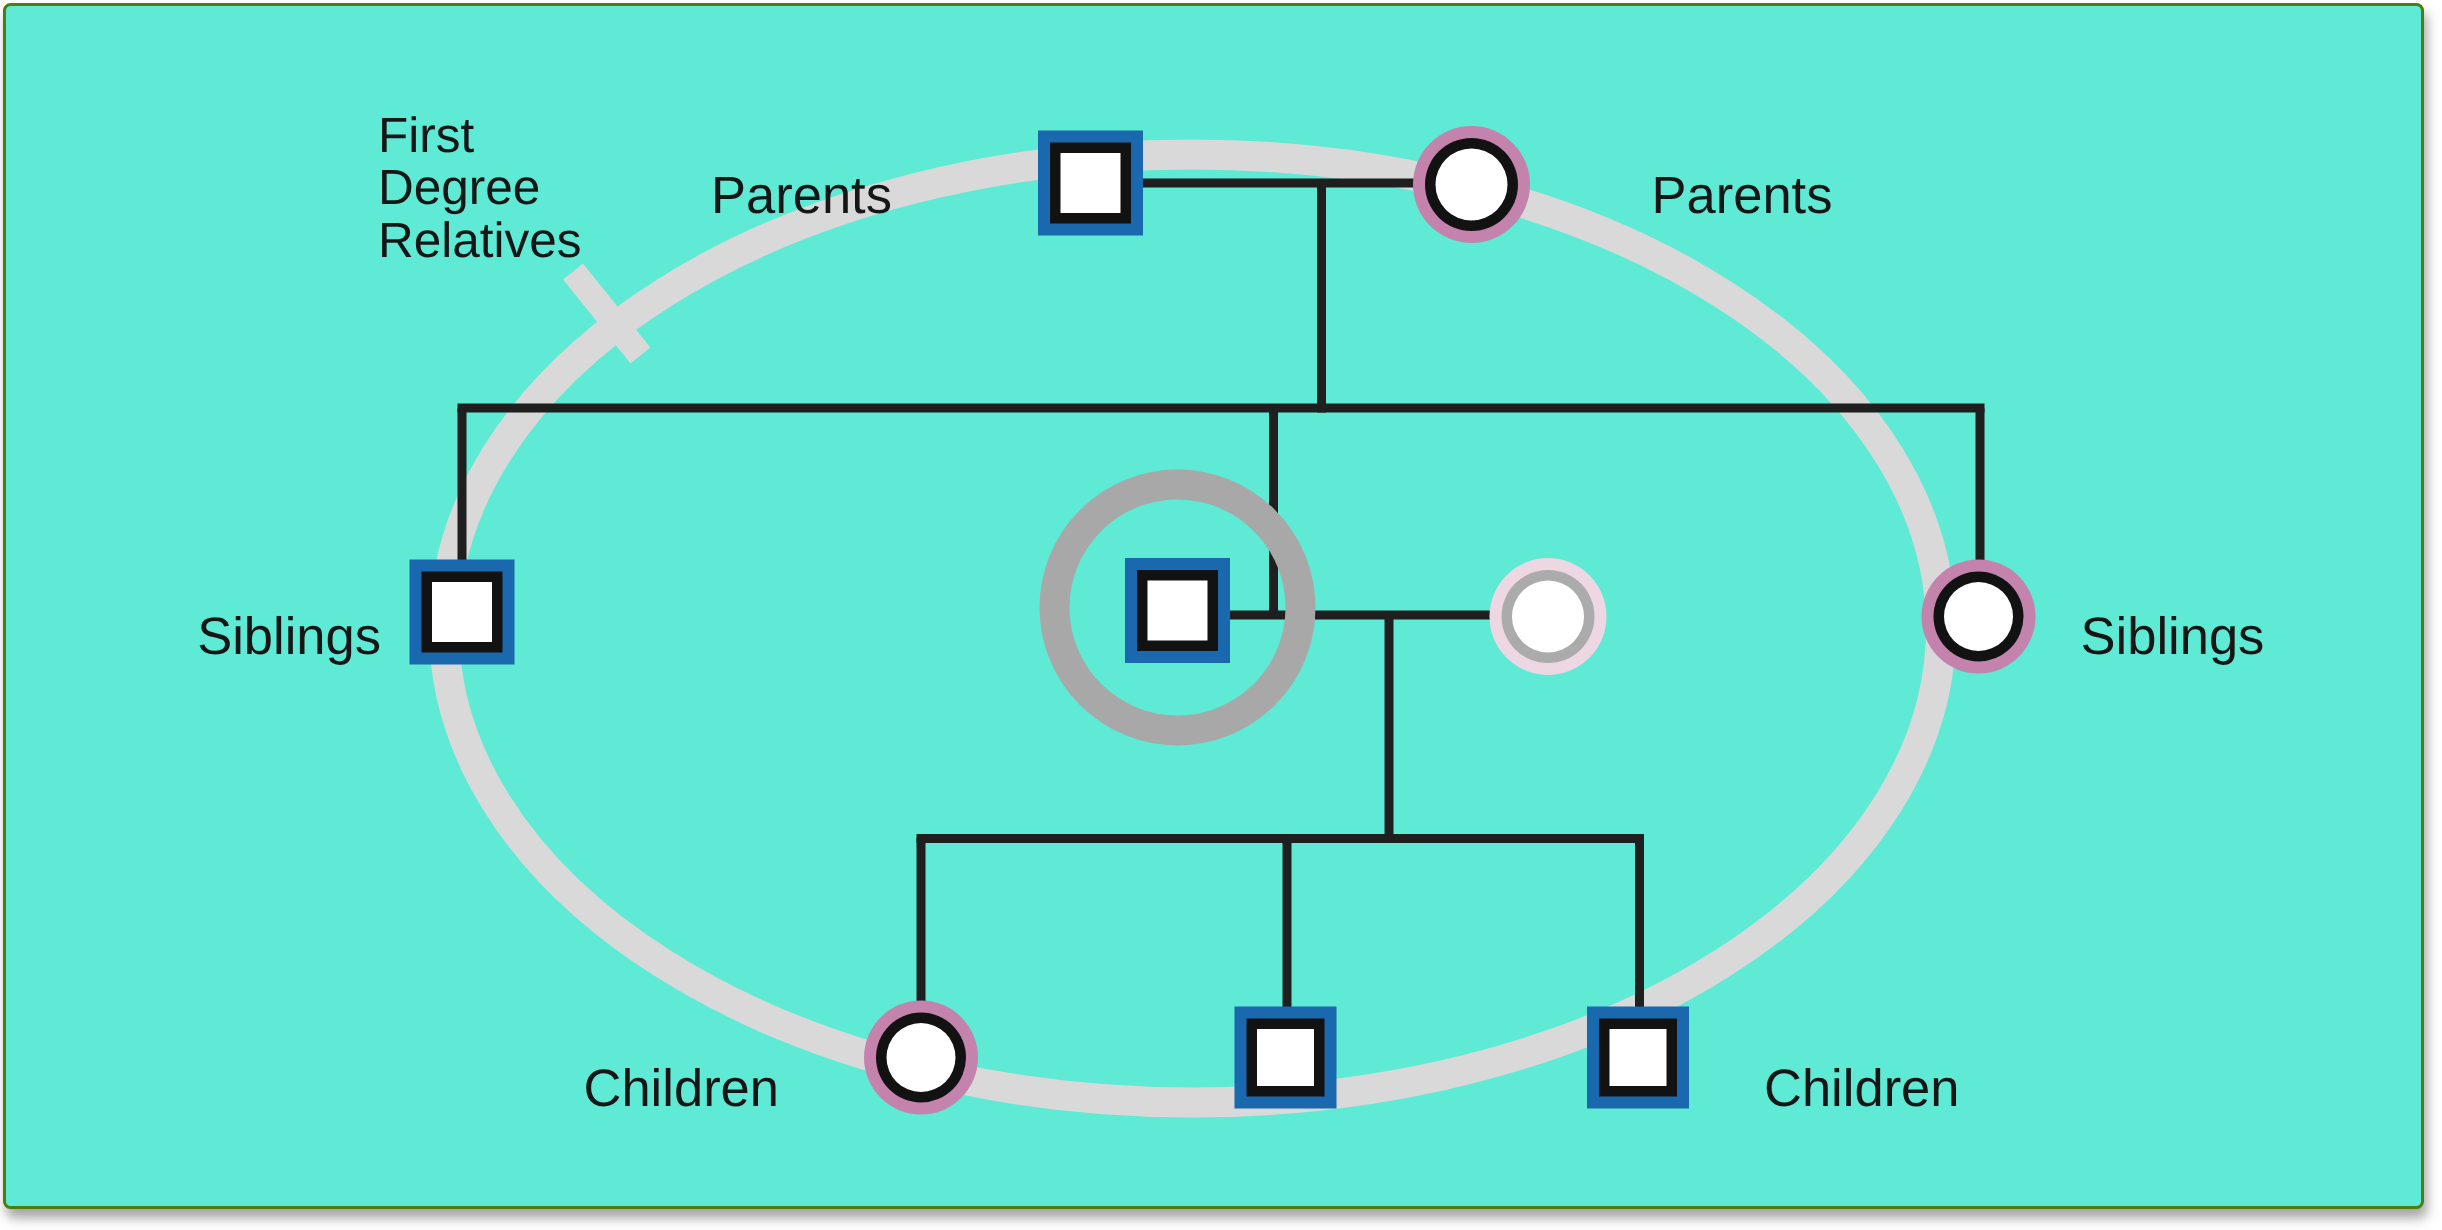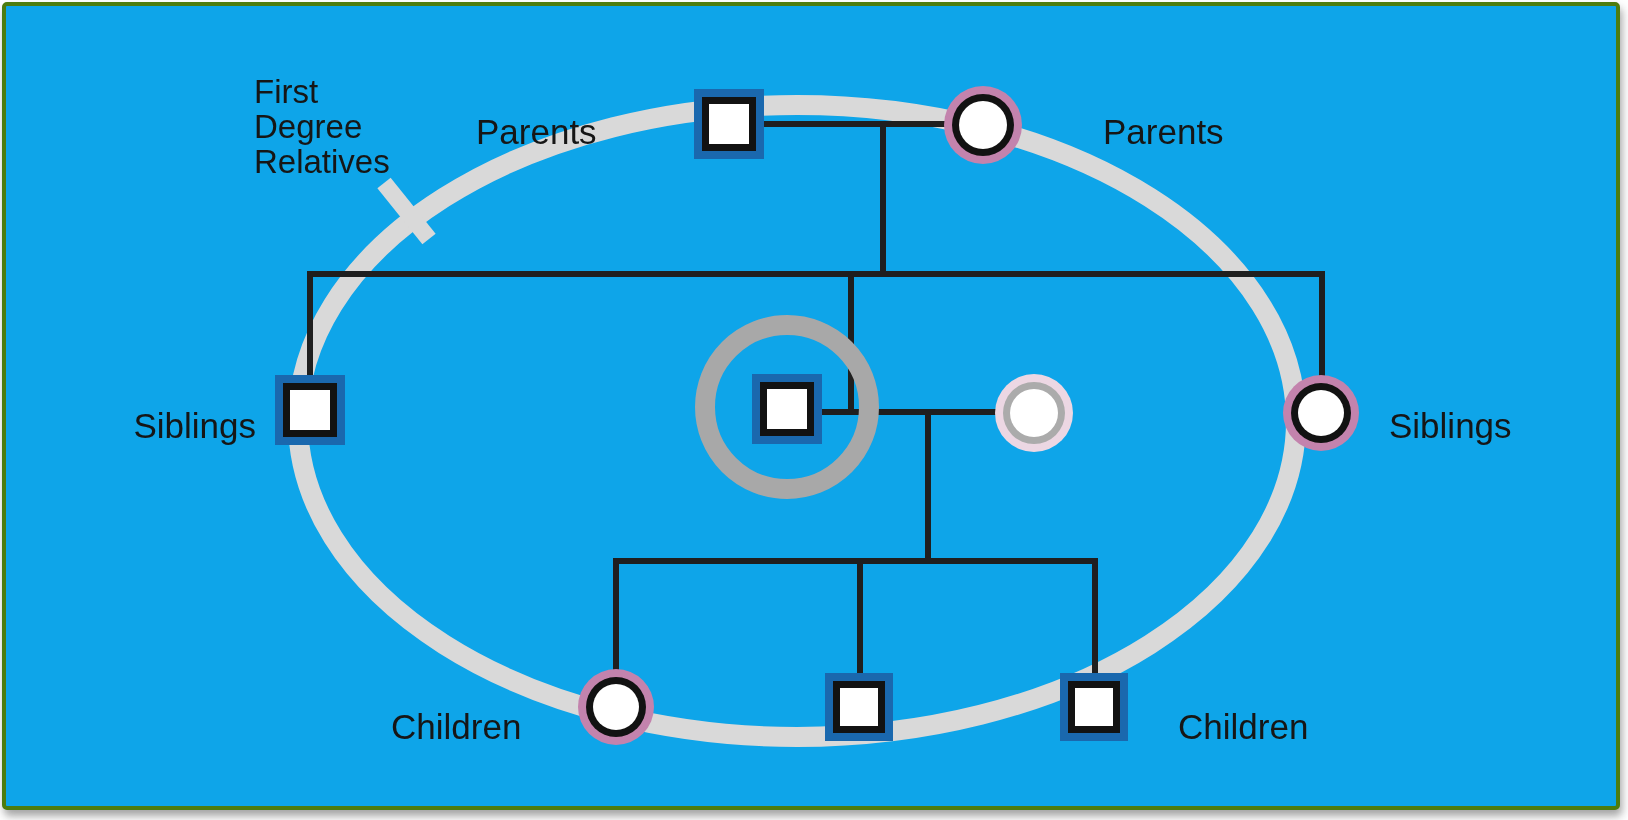--- a/index.html
+++ b/index.html
@@ -9,22 +9,22 @@
     height: 820px;
     background: #ffffff;
     font-family: "Liberation Sans", sans-serif;
   }
   .frame {
     position: absolute;
     left: 2px;
     top: 2px;
     width: 1610px;
     height: 800px;
-    background: #0ea5e9;
-    border: 4px solid #4d7c0f;
+    background: #5eead4;
+    border: 2px solid #4d7c0f;
     border-radius: 5px;
     box-shadow: 2px 6px 8px rgba(90,90,90,0.55);
     overflow: hidden;
   }
   svg text {
     font-family: "Liberation Sans", sans-serif;
     fill: #161616;
   }
   .label { font-size: 35px; }
   .pointer-label { font-size: 33px; }

